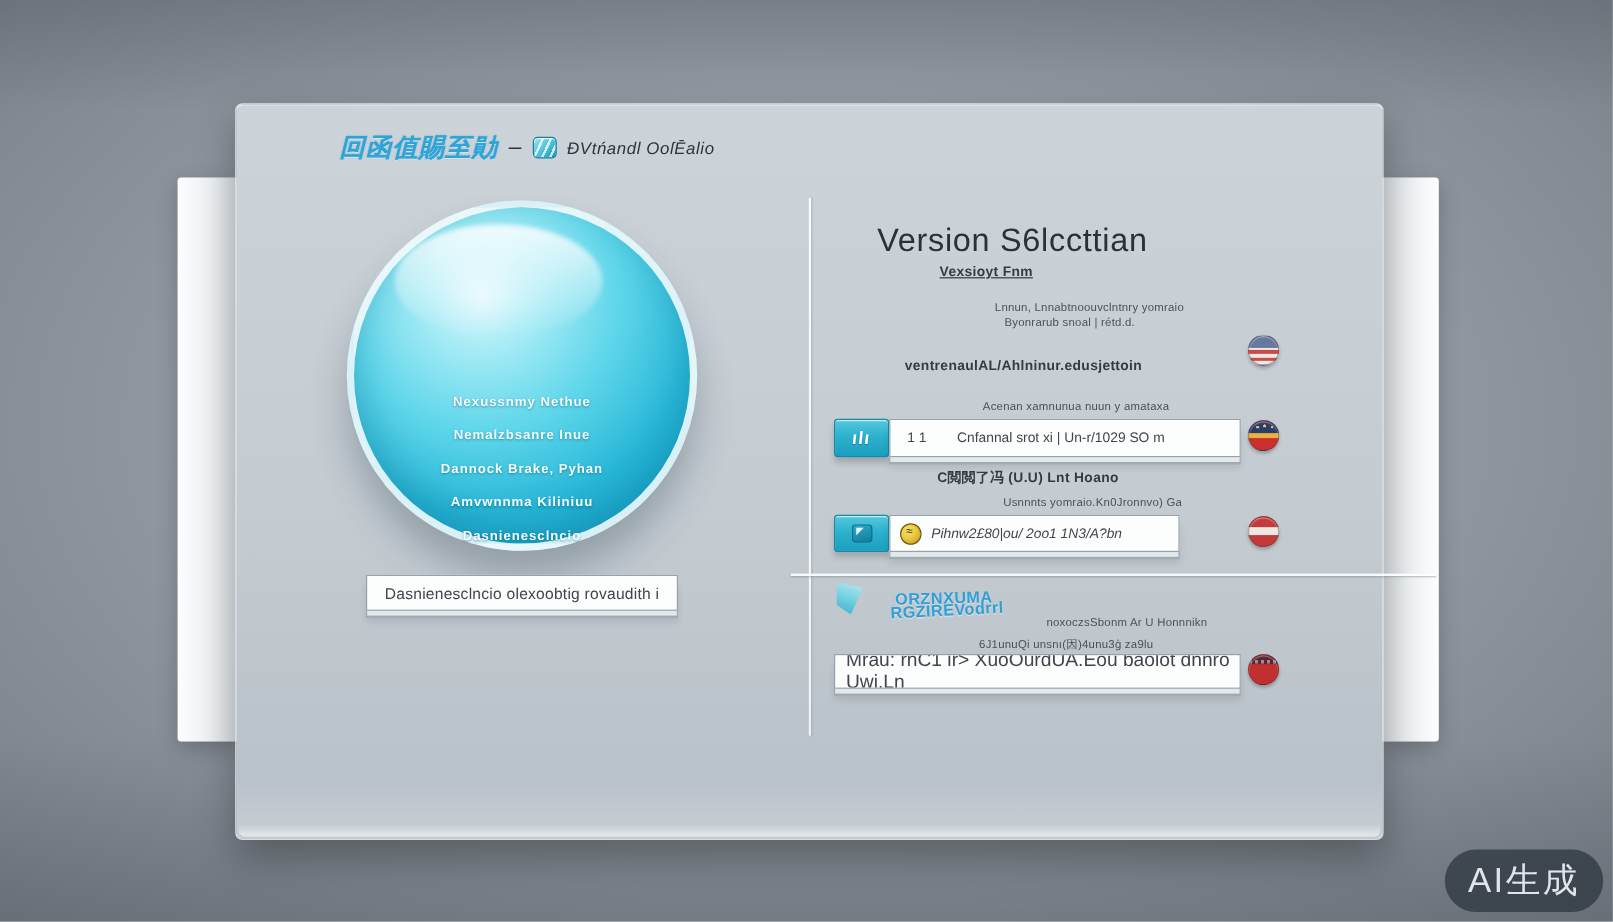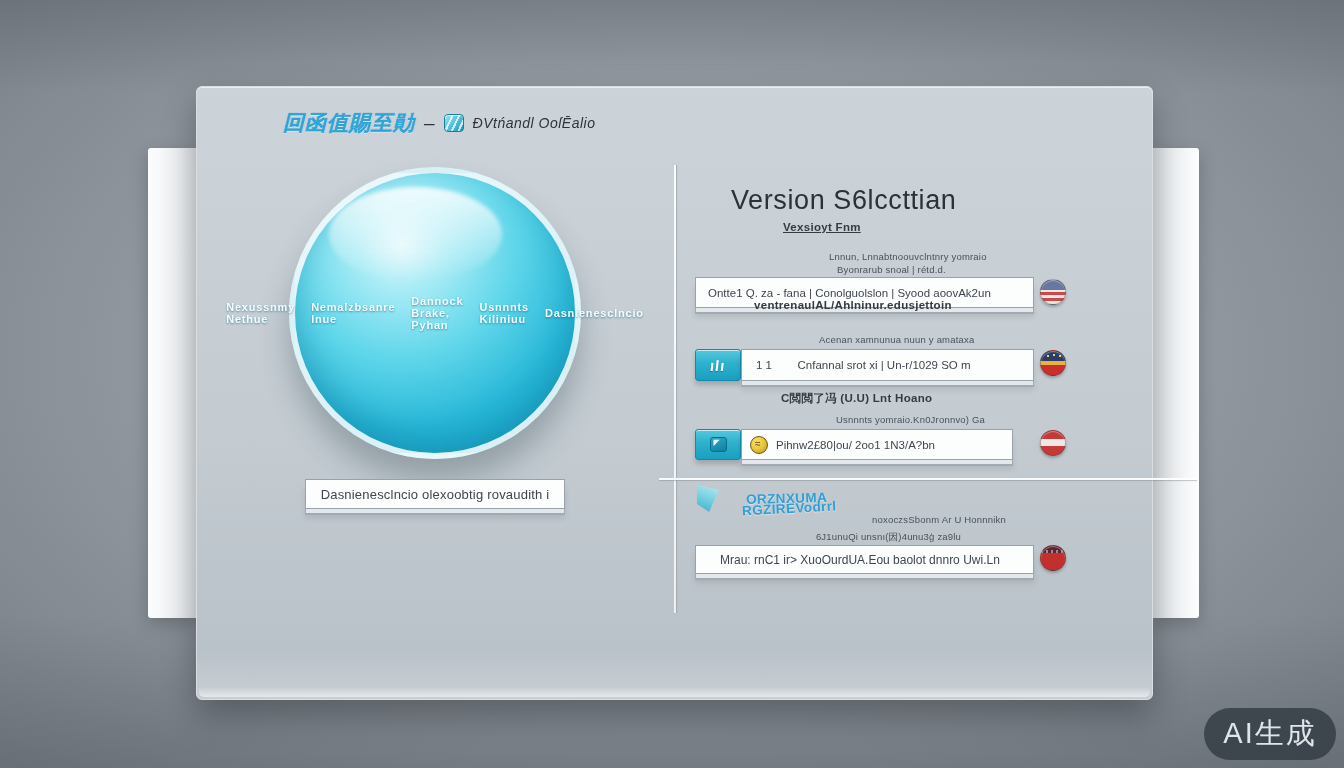--- a/index.html
+++ b/index.html
@@ -38,21 +38,21 @@
       linear-gradient(135deg,#9fe2ee 0%, #4cc0d8 55%, #1f96b8 100%);
     border:1px solid #17809f; box-shadow:inset 0 1px 0 rgba(255,255,255,.7); }
   .subtitle-text { font-size:14px; color:#2e343b; letter-spacing:.5px; }
 
   
   .sphere {
     position:absolute; left:92px; top:80px; width:292px; height:292px; border-radius:50%;
     background:radial-gradient(circle at 38% 26%, #e2f8fc 0%, #a9ecf6 16%, #5fd6ea 42%, #27b7d8 68%, #0f9ec6 100%);
     border:6px solid rgba(250,252,253,.85);
     box-shadow:0 22px 30px rgba(40,60,70,.30), inset 0 -14px 30px rgba(10,110,140,.35);
-    display:flex; align-items:center; justify-content:center; gap:16px;
+    display:flex; flex-direction:column; align-items:center; justify-content:flex-end; gap:16px;
   }
   .sphere::before { content:""; position:absolute; left:12%; top:5%; width:62%; height:34%;
     border-radius:50%; background:linear-gradient(180deg, rgba(255,255,255,.85), rgba(255,255,255,0)); filter:blur(2px); }
   .sphere-line { color:#f6fdff; font-size:11px; font-weight:bold; letter-spacing:.8px;
     text-shadow:0 1px 2px rgba(0,90,120,.55); z-index:1; }
 
   
   .field {
     position:absolute; background:#fcfdfd; border:1px solid #99a2aa;
     box-shadow:0 5px 0 -1px #e3e8ec, 0 6px 0 0 #a3abb2, 0 9px 6px rgba(0,0,0,.10);
@@ -66,22 +66,22 @@
   .h-divider { position:absolute; left:462px; top:391px; width:538px; height:2px;
     background:rgba(255,255,255,.9); box-shadow:0 1px 1px rgba(120,130,138,.45); }
 
   
   .heading { position:absolute; left:494px; top:98px; font-size:27px; color:#2b3138; letter-spacing:.6px;margin-left:40px; }
   .lbl  { position:absolute; font-size:11.5px; font-weight:bold; color:#343b42; letter-spacing:.3px; white-space:nowrap; }
   .sub  { position:absolute; font-size:9.5px; color:#4a5158; letter-spacing:.2px; white-space:nowrap;padding-left:48px; }
 
   .f1 { left:498px; top:190px; width:339px; height:31px; font-size:11.5px; padding-left:12px; }
   .f2 { left:544px; top:262px; width:293px; height:32px; font-size:11.5px; padding-left:14px; white-space:pre; }
-  .f3 { left:544px; top:342px; width:272px; height:31px; font-size:11.5px; padding-left:8px; gap:8px; }
-  .f4 { left:498px; top:458px; width:339px; height:29px; font-size:12px; padding-left:24px; }
+  .f3 { left:544px; top:342px; width:242px; height:31px; font-size:11.5px; padding-left:8px; gap:8px;font-style:italic; }
+  .f4 { left:498px; top:458px; width:339px; height:29px; font-size:16px; padding-left:9px; }
 
   .teal-btn { position:absolute; width:46px; border-radius:3px;
     background:linear-gradient(180deg,#55c8dd 0%, #2db1cd 45%, #1b9fc0 100%);
     border:1px solid #1489a9; box-shadow:inset 0 1px 0 rgba(255,255,255,.65), 0 4px 5px rgba(0,0,0,.18);
     display:flex; align-items:center; justify-content:center; }
   .btn2 { left:498px; top:262px; height:32px; }
   .btn3 { left:498px; top:342px; height:31px; }
   .fan-glyph { color:#ffffff; font-size:15px; font-weight:bold; letter-spacing:1px; text-shadow:0 1px 1px rgba(0,80,100,.5); transform:skewX(-6deg); }
   .inner-square { width:17px; height:15px; border-radius:3px; background:linear-gradient(160deg,#2fa9c6,#0f7f9e);
     border:1px solid #0c6d88; position:relative; }
@@ -139,34 +139,33 @@
       <span class="logo-text">回函值賜至勛</span>
       <span class="title-dash">–</span>
       <span class="disk-icon"></span>
       <span class="subtitle-text">ĐVtńandl OoſĒalio</span>
     </div>
 
     <div class="sphere">
       <span class="sphere-line">Nexussnmy Nethue</span>
       <span class="sphere-line">Nemalzbsanre Inue</span>
       <span class="sphere-line">Dannock Brake, Pyhan</span>
-      <span class="sphere-line">Usnnnts Kiliniuu</span>
+      <span class="sphere-line">Amvwnnma Kiliniuu</span>
       <span class="sphere-line">Dasnienesclncio</span>
     </div>
 
     <div class="field left-field">Dasnienesclncio olexoobtig rovaudith i</div>
 
     <div class="v-divider"></div>
 
     <div class="heading">Version S6lccttian</div>
 
     <div class="lbl" style="left:586px; top:134px;text-decoration:underline;">Vexsioyt Fnm</div>
     <div class="sub" style="left:584px; top:164px;">Lnnun, Lnnabtnoouvclntnry yomraio</div>
     <div class="sub" style="left:592px; top:177px;">Byonrarub snoal | rétd.d.</div>
-    <div class="field f1">Ontte1 Q. za - fana | Conolguolslon | Syood aoovAk2un</div>
     <div class="flag flag-1"></div>
 
     <div class="lbl" style="left:557px; top:212px;">ventrenaulAL/Ahlninur.edusjettoin</div>
     <div class="sub" style="left:574px; top:247px;">Acenan xamnunua nuun y amataxa</div>
     <div class="teal-btn btn2">
       <span class="fan-glyph">ılı</span>
     </div>
     <div class="field f2">1 1        Cnfannal srot xi | Un-r/1029 SO m</div>
     <div class="flag flag-2"></div>
 

